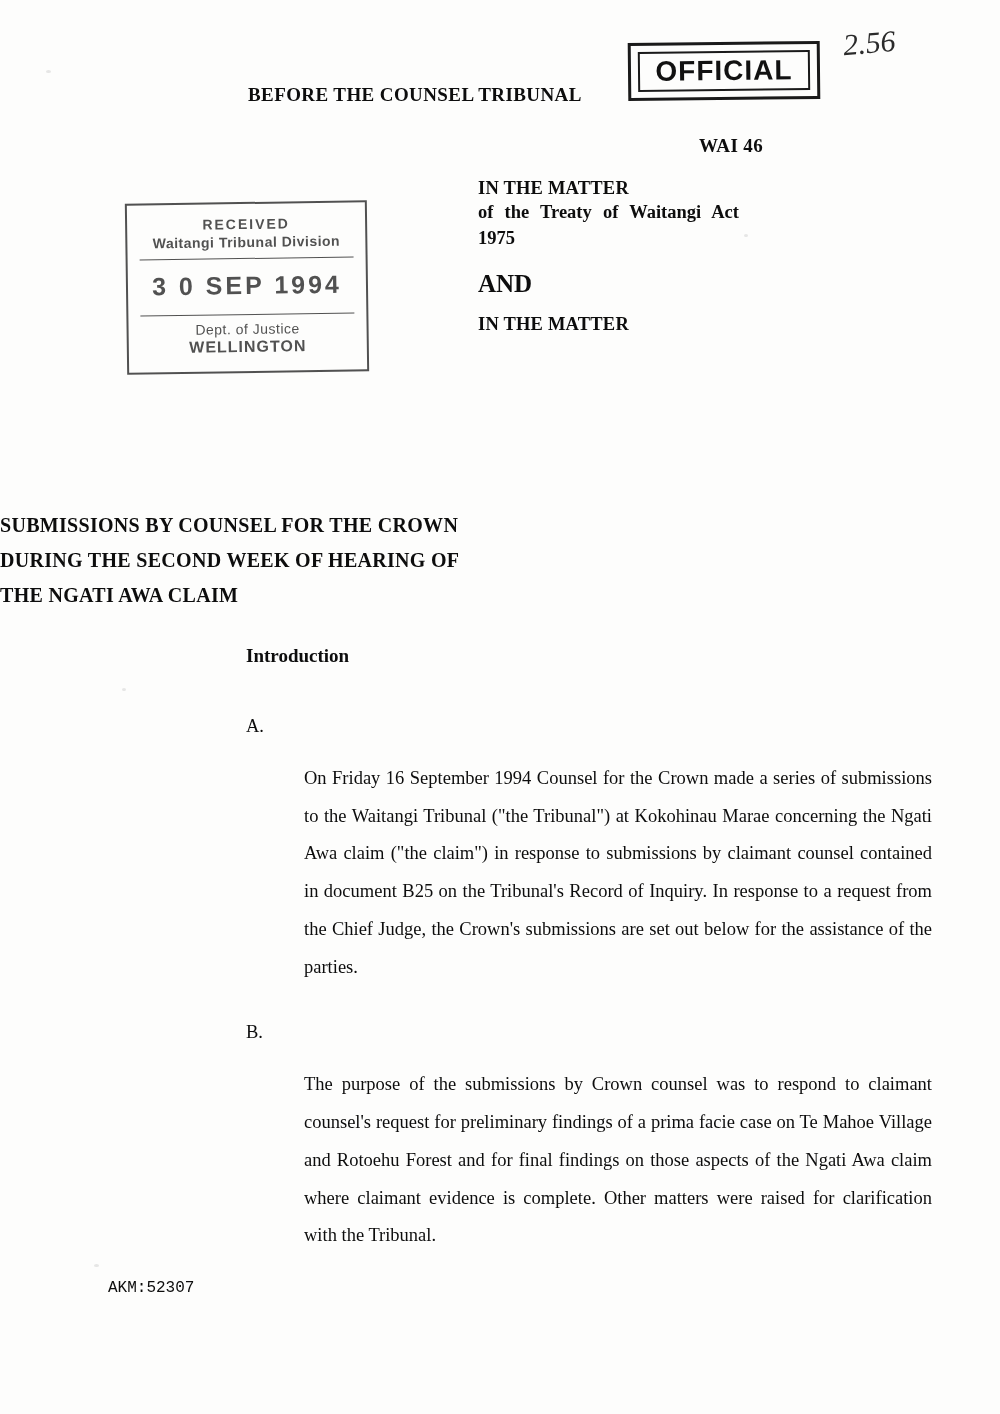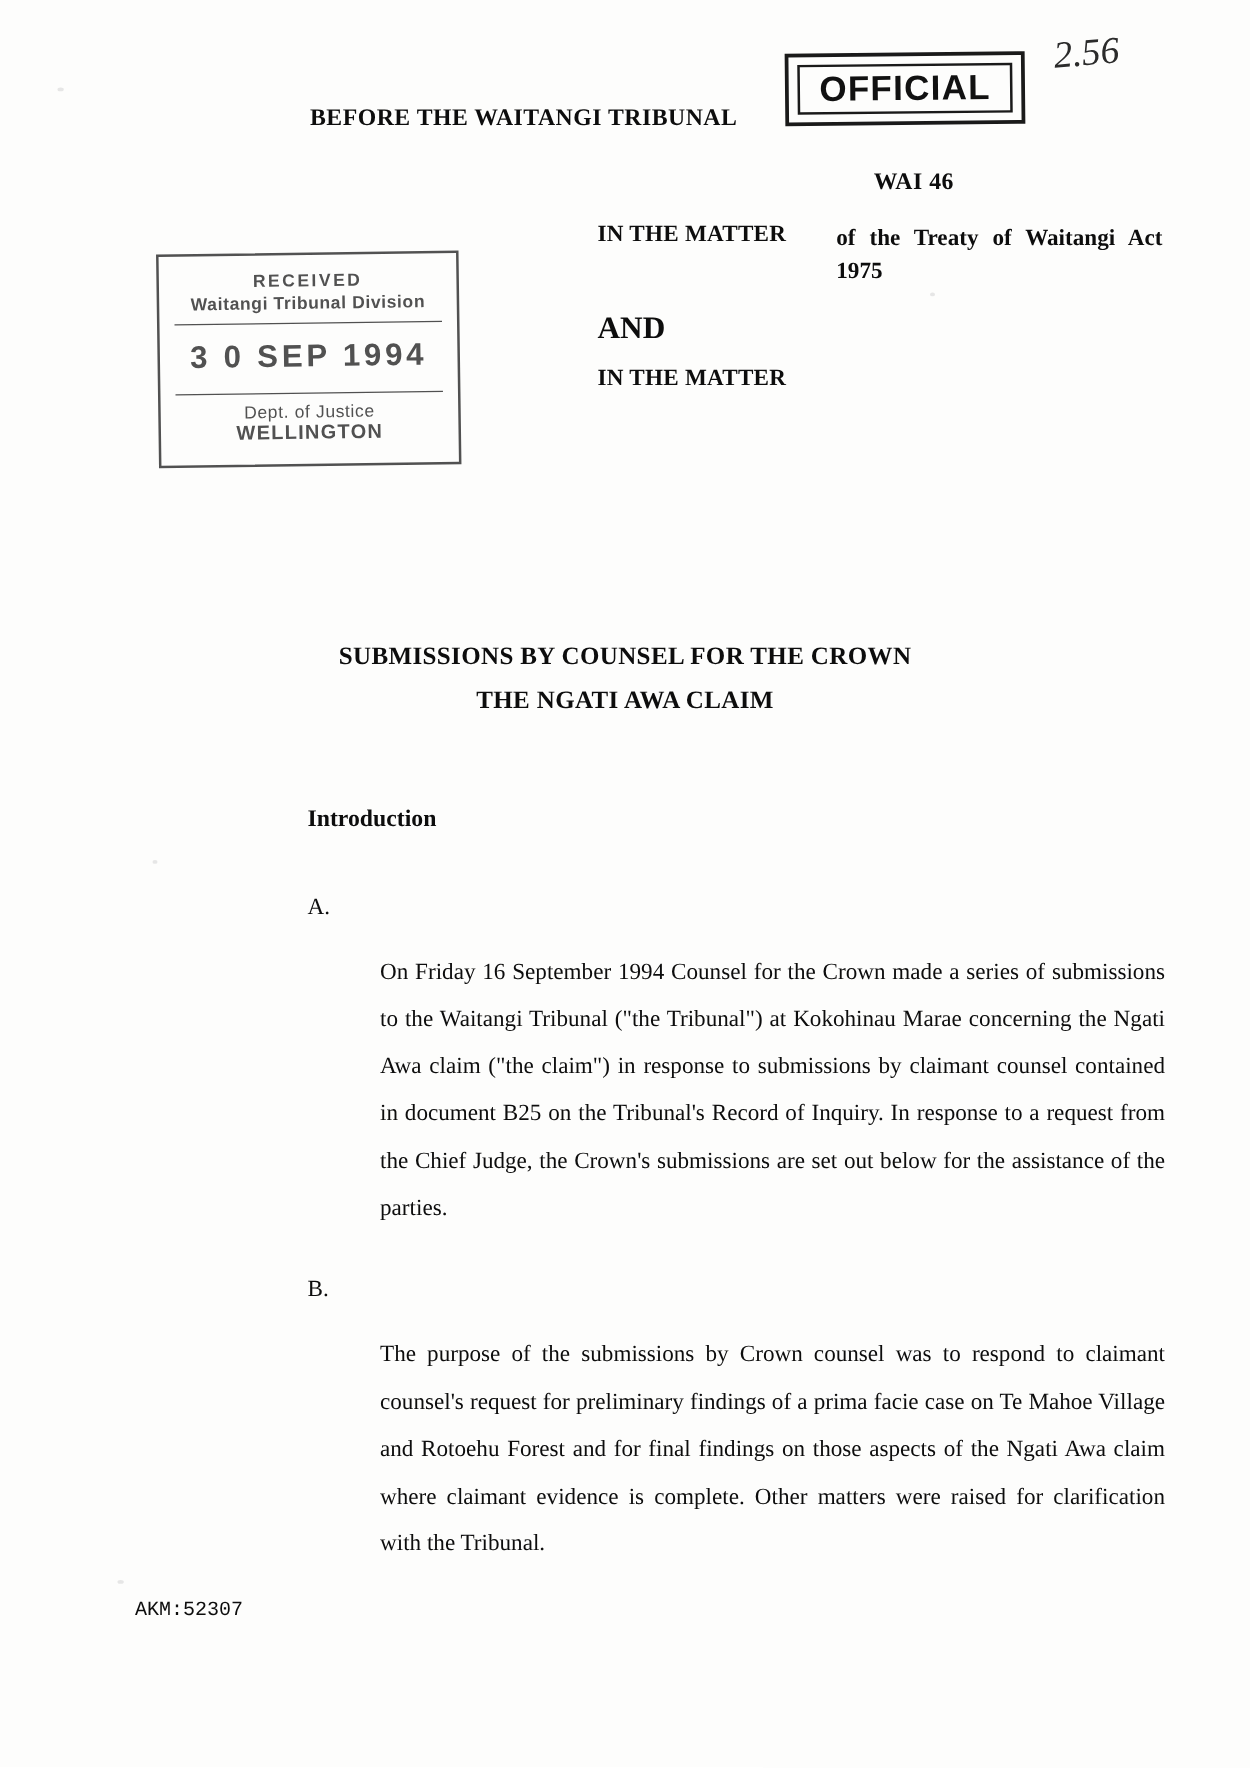--- a/index.html
+++ b/index.html
@@ -137,20 +137,21 @@
   }
   .matter-block {
     position: absolute;
     left: 478px;
     top: 178px;
     width: 452px;
   }
   .matter-row {
     display: flex;
     margin-bottom: 18px;
+    flex-direction: column;
   }
   .matter-label {
     font-weight: bold;
     font-size: 18.5px;
     width: 191px;
     flex: none;
     letter-spacing: 0.2px;
   }
   .matter-text {
     font-size: 18.5px;
@@ -164,21 +165,20 @@
     font-size: 25px;
     margin: 0 0 16px 0;
   }
 
   
   .doc-title {
     position: absolute;
     left: 0;
     right: 0;
     top: 508px;
-    text-align: center;
     font-weight: bold;
     font-size: 20px;
     line-height: 1.75;
     letter-spacing: 0.3px;
   }
 
   
   .section-heading {
     position: absolute;
     left: 246px;
@@ -224,21 +224,21 @@
     background: #cfcfcf;
     border-radius: 50%;
     opacity: 0.5;
   }
 </style>
 </head>
 <body>
 
 <div class="page">
 
-  <div class="court-heading">BEFORE THE WAITANGI TRIBUNAL</div>
+  <div class="court-heading">BEFORE THE COUNSEL TRIBUNAL</div>
 
   <div class="official-stamp">
     <div class="inner">
       <span>OFFICIAL</span>
     </div>
   </div>
 
   <div class="page-mark">2.56</div>
 
   <div class="received-stamp">
@@ -259,20 +259,21 @@
       <div class="matter-text">of the Treaty of Waitangi Act 1975</div>
     </div>
     <div class="matter-and">AND</div>
     <div class="matter-row">
       <div class="matter-label">IN THE MATTER</div>
     </div>
   </div>
 
   <div class="doc-title">
     <div>SUBMISSIONS BY COUNSEL FOR THE CROWN</div>
+    <div>DURING THE SECOND WEEK OF HEARING OF</div>
     <div>THE NGATI AWA CLAIM</div>
   </div>
 
   <div class="section-heading">Introduction</div>
 
   <div class="paragraphs">
     <div class="para">
       <div class="para-marker">A.</div>
       <div class="para-text">On Friday 16 September 1994 Counsel for the Crown made a series of submissions to the Waitangi Tribunal ("the Tribunal") at Kokohinau Marae concerning the Ngati Awa claim ("the claim") in response to submissions by claimant counsel contained in document B25 on the Tribunal's Record of Inquiry.  In response to a request from the Chief Judge, the Crown's submissions are set out below for the assistance of the parties.</div>
     </div>

